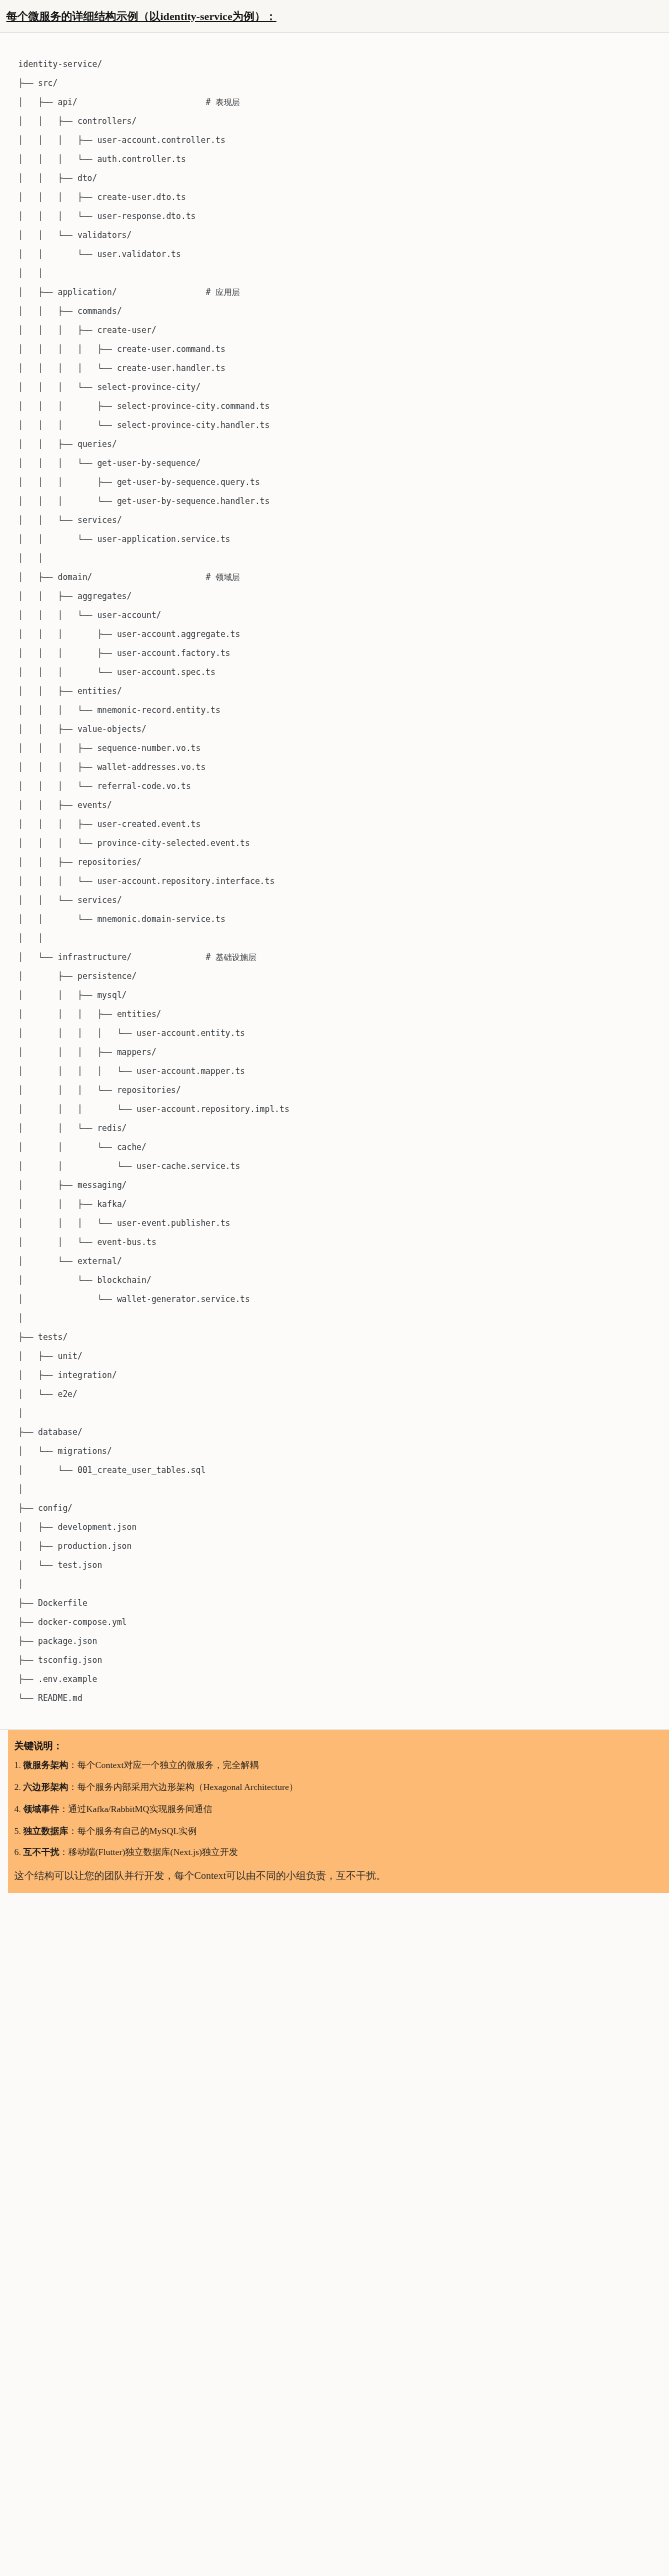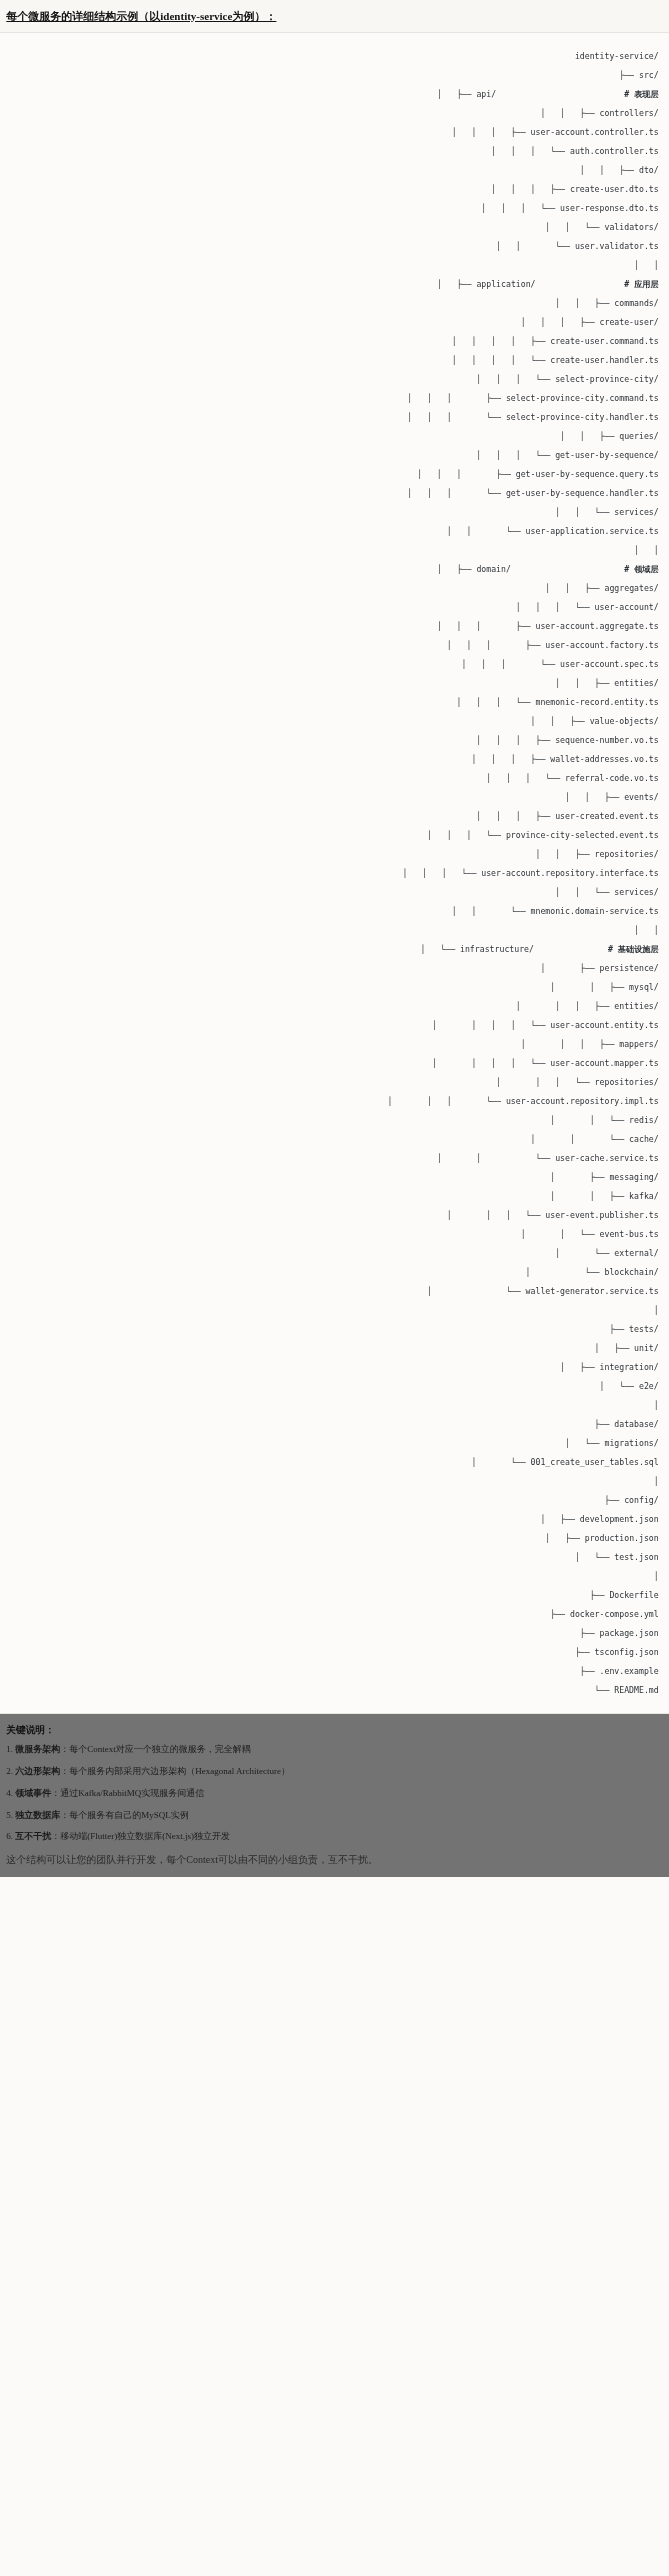--- a/index.html
+++ b/index.html
@@ -41,44 +41,43 @@
     padding: 10px 6.3px 8.8px 6.3px;
     box-sizing: border-box;
     border-bottom: 0.6px solid #e8e6e1;
   }
   .tree {
     font-family: "DejaVu Sans Mono", "Liberation Mono", monospace;
     font-size: 8.2px;
     line-height: 19px;
     color: #2e3338;
     white-space: pre;
-    margin: 4px;
+    margin: 12px;
     tab-size: 4;
-    text-align: right;
   }
   .tree-line {
     height: 19px;
     line-height: 19px;
     white-space: pre;
     display: block;
   }
   .tree-line .cmt {
     color: #2e3338;
     font-family: "DejaVu Sans Mono", "Liberation Mono", monospace;
-    font-weight: bold;
   }
   .tree-line .cmt-cn {
     font-family: "Liberation Sans", "DejaVu Sans", sans-serif;
     font-size: 8.2px;
   }
   
   .notes {
-    background: #737373;
+    background: #fdba74;
     padding: 10px 6.3px 6.3px 6.3px;
     box-sizing: border-box;
+    margin-left: 8px;
   }
   .notes-title {
     font-family: "Liberation Serif", serif;
     font-weight: bold;
     font-size: 9.7px;
     color: #121212;
     margin: 0 0 6.9px 0;
     line-height: 1.3;
   }
   ol.notes-list {

